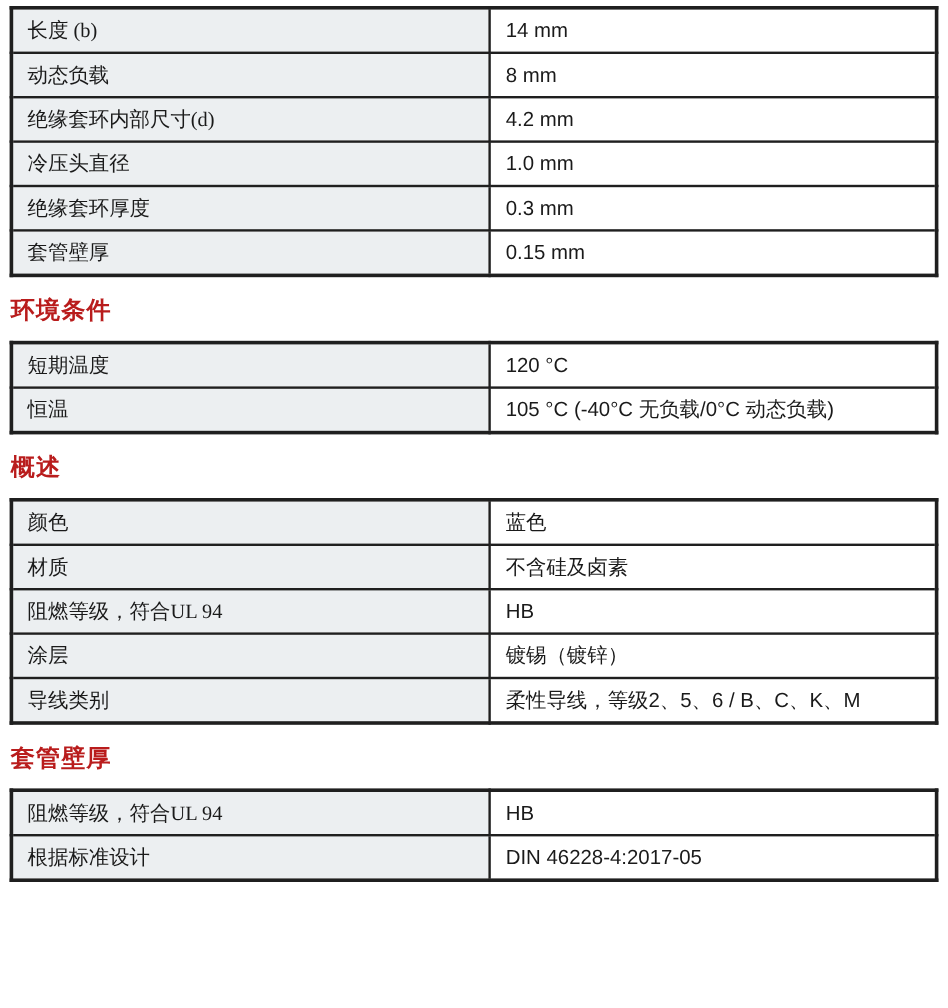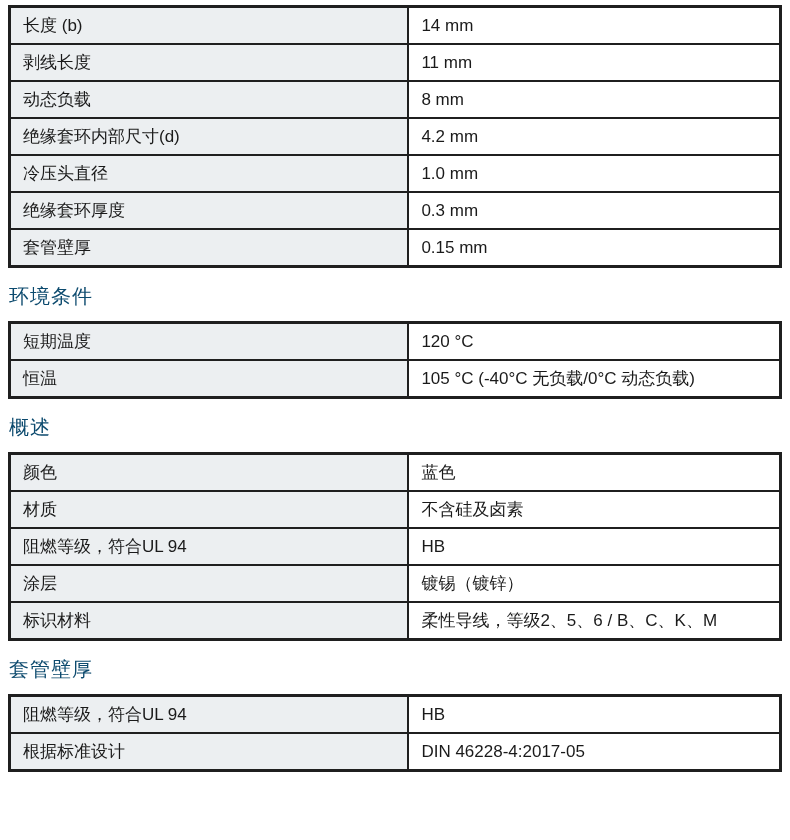--- a/index.html
+++ b/index.html
@@ -14,22 +14,22 @@
   }
   .page {
     position: relative;
     width: 774px;
     height: 840px;
     padding: 5px 8px 0 8px;
     box-sizing: content-box;
   }
   .section-heading {
     font-size: 20px;
-    font-weight: 400;
-    color: #0c4a6e;
+    font-weight: 700;
+    color: #b91c1c;
     margin: 16px 1px 13px 1px;
     line-height: 24px;
     letter-spacing: 1px;
   }
   table.spec-table {
     width: 100%;
     border-collapse: collapse;
     border: 3px solid #1f1f1f;
     table-layout: fixed;
   }
@@ -39,39 +39,36 @@
     padding: 0 12px;
     vertical-align: middle;
     font-size: 17px;
     line-height: 20px;
     white-space: nowrap;
     overflow: hidden;
   }
   td.label-cell {
     background: #eceff1;
     width: 48.3%;
+    font-family: Liberation Serif, serif;
   }
   td.value-cell {
     background: #ffffff;
   }
 </style>
 </head>
 <body>
 
 <div class="page">
   <div id="sections-root">
       <table class="spec-table">
         <tbody>
           <tr>
             <td class="label-cell">长度 (b)</td>
             <td class="value-cell">14 mm</td>
-          </tr>
-          <tr>
-            <td class="label-cell">剥线长度</td>
-            <td class="value-cell">11 mm</td>
           </tr>
           <tr>
             <td class="label-cell">动态负载</td>
             <td class="value-cell">8 mm</td>
           </tr>
           <tr>
             <td class="label-cell">绝缘套环内部尺寸(d)</td>
             <td class="value-cell">4.2 mm</td>
           </tr>
           <tr>
@@ -114,21 +111,21 @@
           </tr>
           <tr>
             <td class="label-cell">阻燃等级，符合UL 94</td>
             <td class="value-cell">HB</td>
           </tr>
           <tr>
             <td class="label-cell">涂层</td>
             <td class="value-cell">镀锡（镀锌）</td>
           </tr>
           <tr>
-            <td class="label-cell">标识材料</td>
+            <td class="label-cell">导线类别</td>
             <td class="value-cell">柔性导线，等级2、5、6 / B、C、K、M</td>
           </tr>
         </tbody>
       </table>
       <div class="section-heading">套管壁厚</div>
       <table class="spec-table">
         <tbody>
           <tr>
             <td class="label-cell">阻燃等级，符合UL 94</td>
             <td class="value-cell">HB</td>

